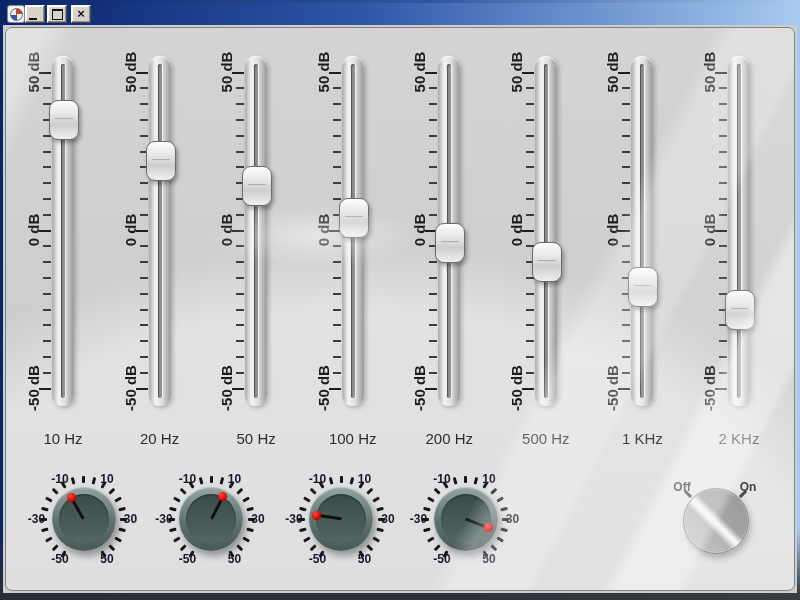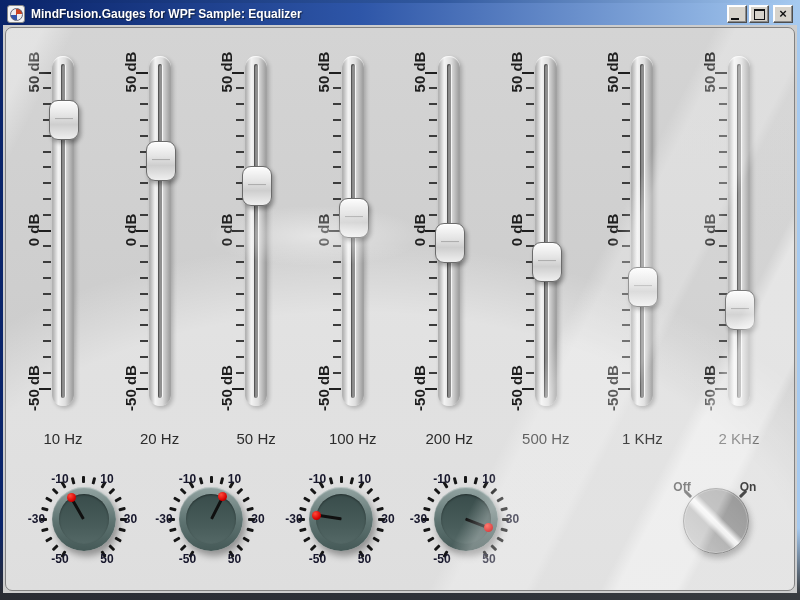--- a/index.html
+++ b/index.html
@@ -73,21 +73,20 @@
   .power-label{position:absolute;transform:translate(-50%,-50%);font-size:12px;font-weight:bold;color:#101010;}
 </style>
 </head>
 <body>
 
 <div class="win">
   <div class="titlebar">
     <div class="app-icon">
       <div class="dial"></div>
     </div>
-    <div class="title-text">MindFusion.Gauges for WPF Sample: Equalizer</div>
     <div class="winbtns">
       <div class="wbtn" title="minimize">
         <span class="glyph-min"></span>
       </div>
       <div class="wbtn" title="maximize">
         <span class="glyph-max"></span>
       </div>
       <div class="wbtn close" title="close">
         <span>×</span>
       </div>

